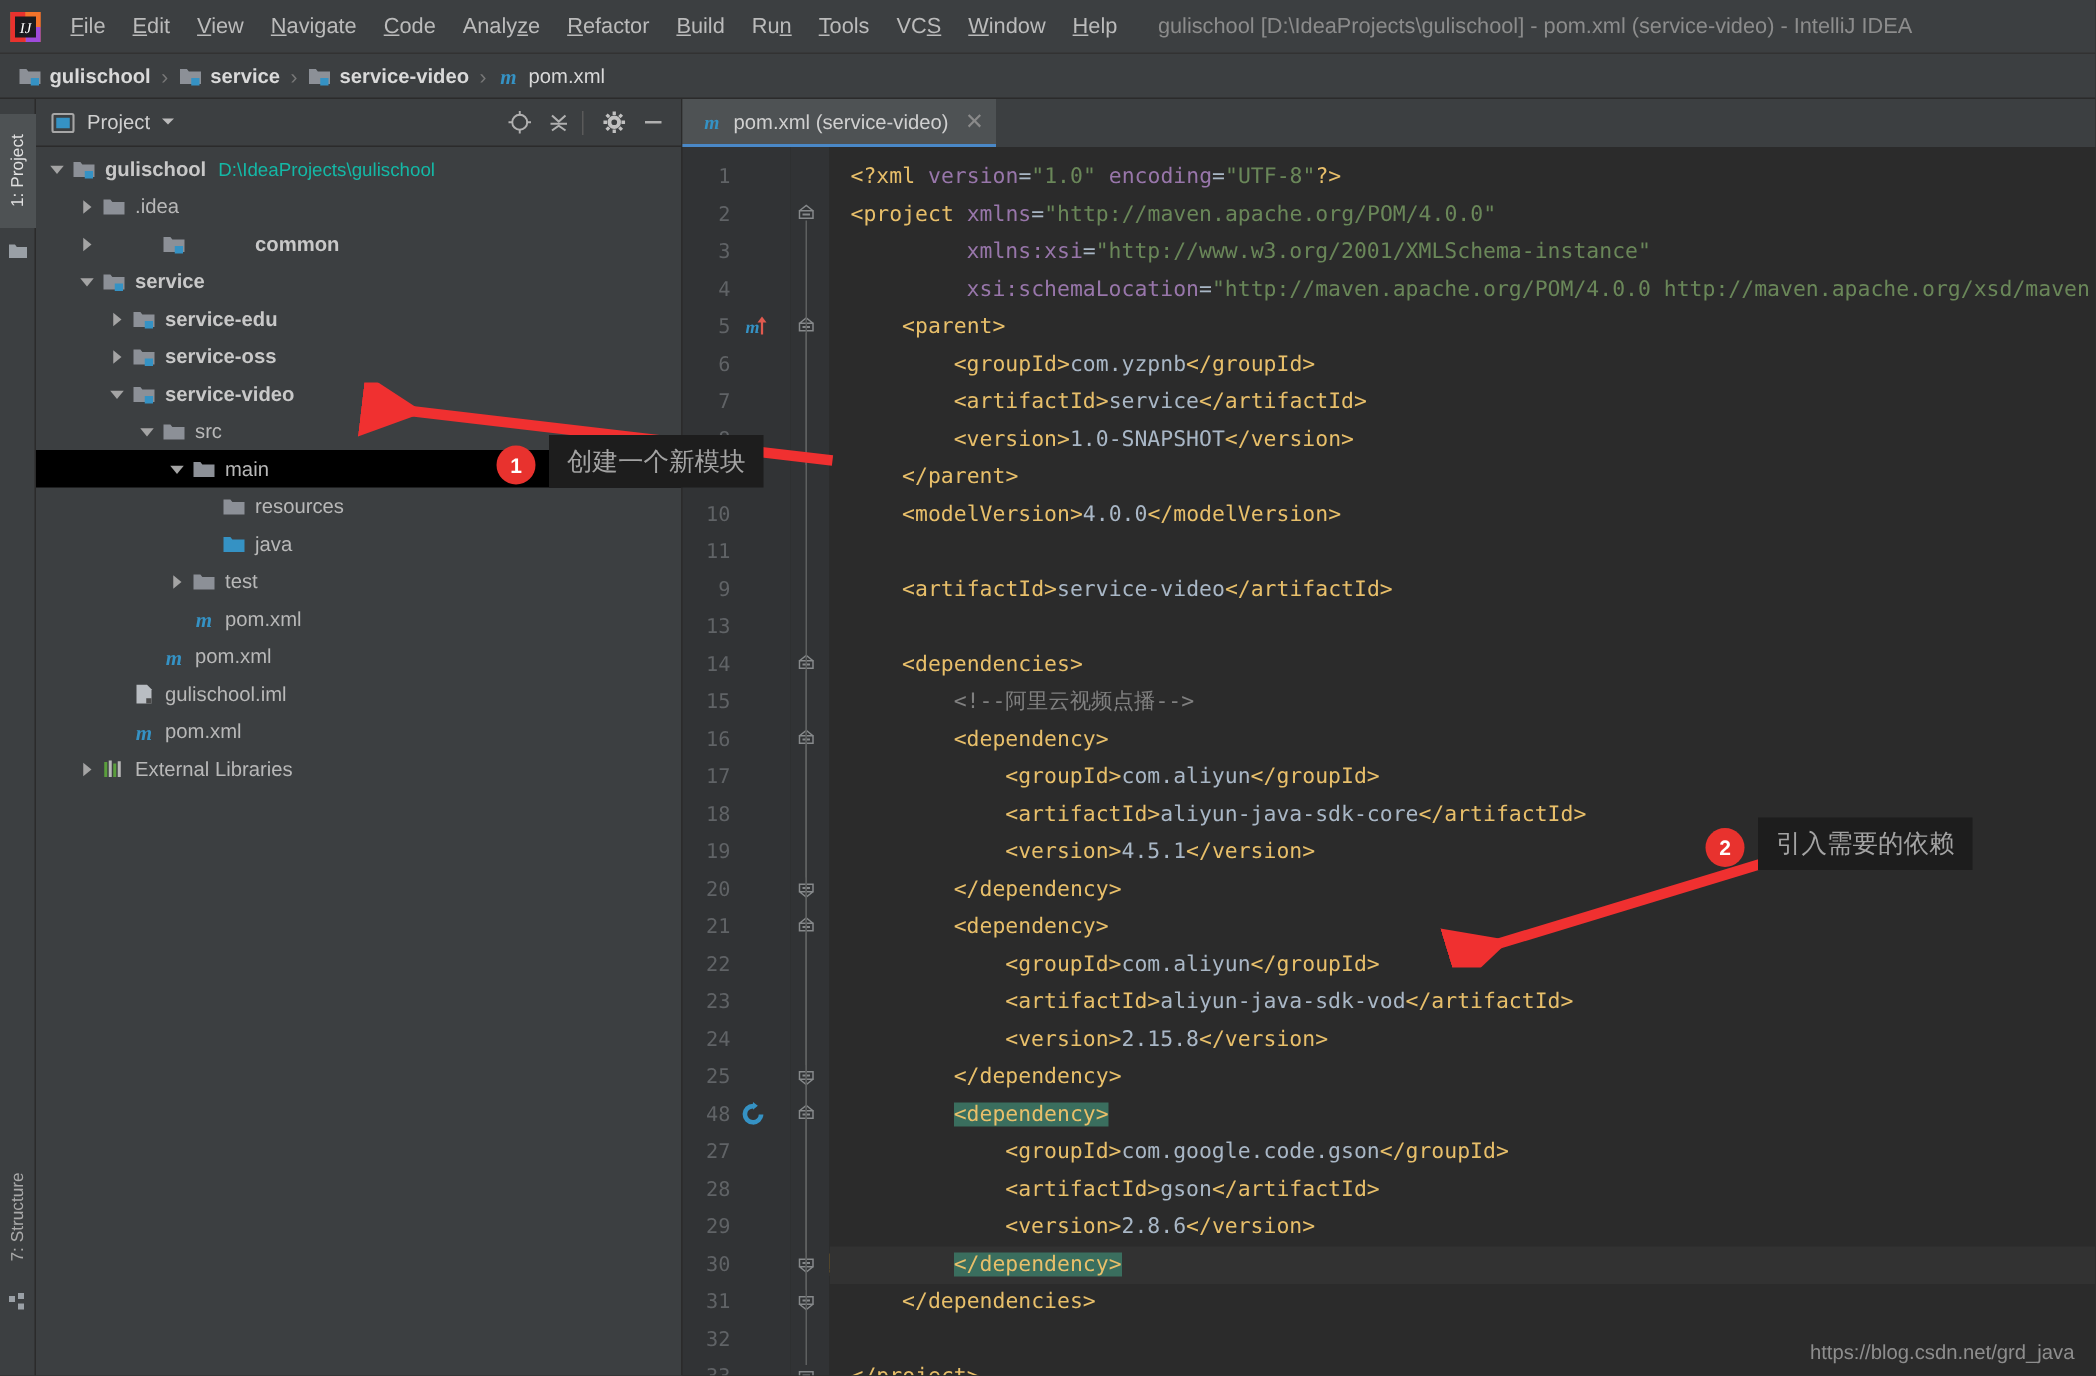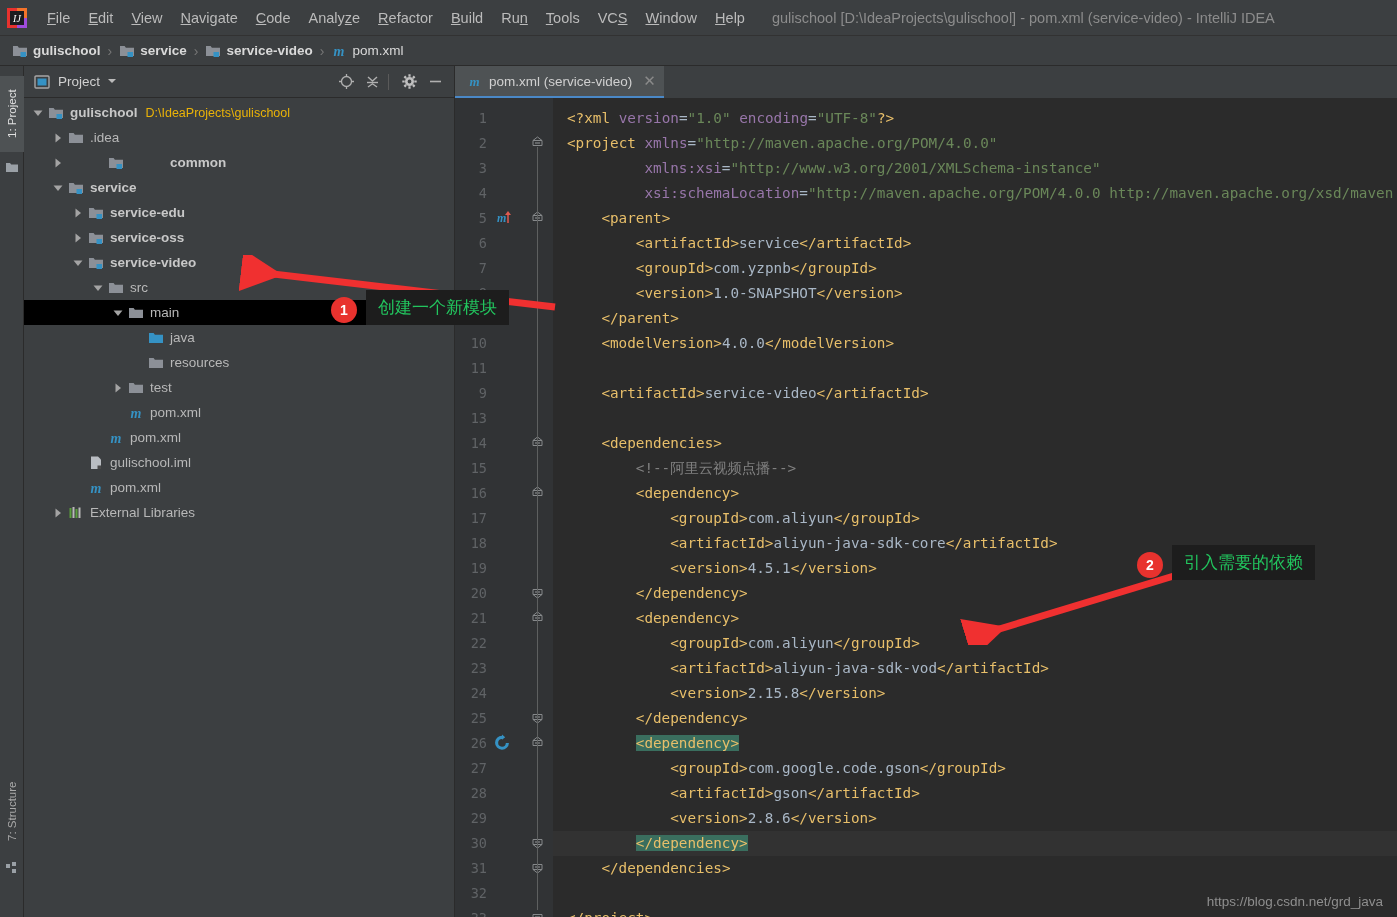--- a/index.html
+++ b/index.html
@@ -72,21 +72,21 @@
   #tree { flex:1; overflow:hidden; padding-top:2px; font-size:13.5px; }
   .trow {
     height:25px; display:flex; align-items:center; white-space:nowrap;
     padding-right:6px;
   }
   .trow.sel { background:#000000; }
   .twist { width:12px; height:12px; flex:0 0 12px; margin-right:4px; position:relative; }
   .twist.none { visibility:hidden; }
   .tlabel { color:#b8b8b8; }
   .tlabel.bold { font-weight:bold; color:#c8c8c8; }
-  .tpath { color:#eab308; margin-left:8px; font-size:12.5px; }
+  .tpath { color:#14b8a6; margin-left:8px; font-size:12.5px; }
   .ticon { width:16px; height:16px; margin-right:6px; flex:0 0 16px; }
 
   
   #editor-wrap { flex:1; display:flex; flex-direction:column; background:#2b2b2b; min-width:0; }
   #tabbar { height:32px; background:#3c3f41; display:flex; align-items:flex-end; }
   .etab {
     height:32px; display:flex; align-items:center; padding:0 8px 0 12px;
     background:#4e5254; border-bottom:2px solid #4a88c7; gap:7px;
   }
   .etab-label { color:#d0d0d0; font-size:13.5px; }
@@ -117,21 +117,21 @@
   .cmt   { color:#808080; }
   .mark  { background:#3a6e5e; }
 
   
   .ann-badge {
     position:absolute; width:26px; height:26px; border-radius:50%;
     background:#e8322e; color:#fff; font-size:14px; font-weight:bold;
     display:flex; align-items:center; justify-content:center; z-index:40;
   }
   .ann-box {
-    position:absolute; background:#1d1d1d; color:#22c55e; z-index:39;
+    position:absolute; background:#1d1d1d; color:#a3a3a3; z-index:39;
     font-size:17px; padding:6px 12px; white-space:nowrap;
     font-family:"DejaVu Sans", sans-serif;
   }
   .ann-arrow { position:absolute; z-index:38; pointer-events:none; }
 
   #watermark {
     position:absolute; right:14px; bottom:8px; color:#8e8e8e;
     font-size:13.5px; z-index:50; font-family:"Liberation Sans", sans-serif;
   }
 </style>
@@ -364,30 +364,30 @@
               <path d="M1.5 3.5h9L6 9z" fill="#a4a4a4"></path>
             </svg></span>
           <span class="ticon"><svg width="16" height="16" viewBox="0 0 16 16">
               <path d="M1 3h4.6l1.3 1.7H15V13H1z" fill="#8c9097"></path>
             </svg></span>
           <span class="tlabel">main</span>
         </div>
         <div class="trow" style="padding-left: 108px;">
           <span class="twist none"></span>
           <span class="ticon"><svg width="16" height="16" viewBox="0 0 16 16">
-              <path d="M1 3h4.6l1.3 1.7H15V13H1z" fill="#3592c4"></path>
-            </svg></span>
-          <span class="tlabel">java</span>
+              <path d="M1 3h4.6l1.3 1.7H15V13H1z" fill="#8c9097"></path>
+            </svg></span>
+          <span class="tlabel">resources</span>
         </div>
         <div class="trow" style="padding-left: 108px;">
           <span class="twist none"></span>
           <span class="ticon"><svg width="16" height="16" viewBox="0 0 16 16">
-              <path d="M1 3h4.6l1.3 1.7H15V13H1z" fill="#8c9097"></path>
-            </svg></span>
-          <span class="tlabel">resources</span>
+              <path d="M1 3h4.6l1.3 1.7H15V13H1z" fill="#3592c4"></path>
+            </svg></span>
+          <span class="tlabel">java</span>
         </div>
         <div class="trow" style="padding-left: 88px;">
           <span class="twist"><svg width="12" height="12" viewBox="0 0 12 12">
               <path d="M3.5 1.5v9L9 6z" fill="#a4a4a4"></path>
             </svg></span>
           <span class="ticon"><svg width="16" height="16" viewBox="0 0 16 16">
               <path d="M1 3h4.6l1.3 1.7H15V13H1z" fill="#8c9097"></path>
             </svg></span>
           <span class="tlabel">test</span>
         </div>
@@ -468,21 +468,21 @@
           <div class="lnum" style="top: 383px;">16</div>
           <div class="lnum" style="top: 408px;">17</div>
           <div class="lnum" style="top: 433px;">18</div>
           <div class="lnum" style="top: 458px;">19</div>
           <div class="lnum" style="top: 483px;">20</div>
           <div class="lnum" style="top: 508px;">21</div>
           <div class="lnum" style="top: 533px;">22</div>
           <div class="lnum" style="top: 558px;">23</div>
           <div class="lnum" style="top: 583px;">24</div>
           <div class="lnum" style="top: 608px;">25</div>
-          <div class="lnum" style="top: 633px;">26</div>
+          <div class="lnum" style="top: 633px;">48</div>
           <div class="lnum" style="top: 658px;">27</div>
           <div class="lnum" style="top: 683px;">28</div>
           <div class="lnum" style="top: 708px;">29</div>
           <div class="lnum" style="top: 733px;">30</div>
           <div class="lnum" style="top: 758px;">31</div>
           <div class="lnum" style="top: 783px;">32</div>
           <div class="lnum" style="top: 808px;">33</div>
           <div style="position: absolute; left: 38px; top: 111px; width: 20px; height: 19px;"><svg width="20" height="18" viewBox="0 0 20 18">
               <text x="4" y="13" font-size="12" font-style="italic" font-weight="bold" font-family="Liberation Serif, serif" fill="#3592c4">m</text>
               <path d="M15 14V4" stroke="#e05a4f" stroke-width="1.5"></path>
@@ -549,22 +549,22 @@
           <div class="foldline" style="top: 399px; height: 88px;"></div>
           <div class="foldline" style="top: 524px; height: 88px;"></div>
           <div class="foldline" style="top: 649px; height: 88px;"></div>
         </div>
       <div id="code" style="padding-top: 8px;">
           <div class="cline" style="padding-left: 14px;"><span class="tag">&lt;?xml </span><span class="attrn">version</span><span class="txt">=</span><span class="str">"1.0"</span><span class="txt"> </span><span class="attrn">encoding</span><span class="txt">=</span><span class="str">"UTF-8"</span><span class="tag">?&gt;</span></div>
           <div class="cline" style="padding-left: 14px;"><span class="tag">&lt;project </span><span class="attrn">xmlns</span><span class="txt">=</span><span class="str">"http://maven.apache.org/POM/4.0.0"</span></div>
           <div class="cline" style="padding-left: 91.4px;"><span class="attrn">xmlns:xsi</span><span class="txt">=</span><span class="str">"http://www.w3.org/2001/XMLSchema-instance"</span></div>
           <div class="cline" style="padding-left: 91.4px;"><span class="attrn">xsi:schemaLocation</span><span class="txt">=</span><span class="str">"http://maven.apache.org/POM/4.0.0 http://maven.apache.org/xsd/maven</span></div>
           <div class="cline" style="padding-left: 48.4px;"><span class="tag">&lt;parent&gt;</span></div>
+          <div class="cline" style="padding-left: 82.8px;"><span class="tag">&lt;groupId&gt;</span><span class="txt">com.yzpnb</span><span class="tag">&lt;/groupId&gt;</span></div>
           <div class="cline" style="padding-left: 82.8px;"><span class="tag">&lt;artifactId&gt;</span><span class="txt">service</span><span class="tag">&lt;/artifactId&gt;</span></div>
-          <div class="cline" style="padding-left: 82.8px;"><span class="tag">&lt;groupId&gt;</span><span class="txt">com.yzpnb</span><span class="tag">&lt;/groupId&gt;</span></div>
           <div class="cline" style="padding-left: 82.8px;"><span class="tag">&lt;version&gt;</span><span class="txt">1.0-SNAPSHOT</span><span class="tag">&lt;/version&gt;</span></div>
           <div class="cline" style="padding-left: 48.4px;"><span class="tag">&lt;/parent&gt;</span></div>
           <div class="cline" style="padding-left: 48.4px;"><span class="tag">&lt;modelVersion&gt;</span><span class="txt">4.0.0</span><span class="tag">&lt;/modelVersion&gt;</span></div>
           <div class="cline" style="padding-left: 14px;"></div>
           <div class="cline" style="padding-left: 48.4px;"><span class="tag">&lt;artifactId&gt;</span><span class="txt">service-video</span><span class="tag">&lt;/artifactId&gt;</span></div>
           <div class="cline" style="padding-left: 14px;"></div>
           <div class="cline" style="padding-left: 48.4px;"><span class="tag">&lt;dependencies&gt;</span></div>
           <div class="cline" style="padding-left: 82.8px;"><span class="cmt">&lt;!--阿里云视频点播--&gt;</span></div>
           <div class="cline" style="padding-left: 82.8px;"><span class="tag">&lt;dependency&gt;</span></div>
           <div class="cline" style="padding-left: 117.2px;"><span class="tag">&lt;groupId&gt;</span><span class="txt">com.aliyun</span><span class="tag">&lt;/groupId&gt;</span></div>

